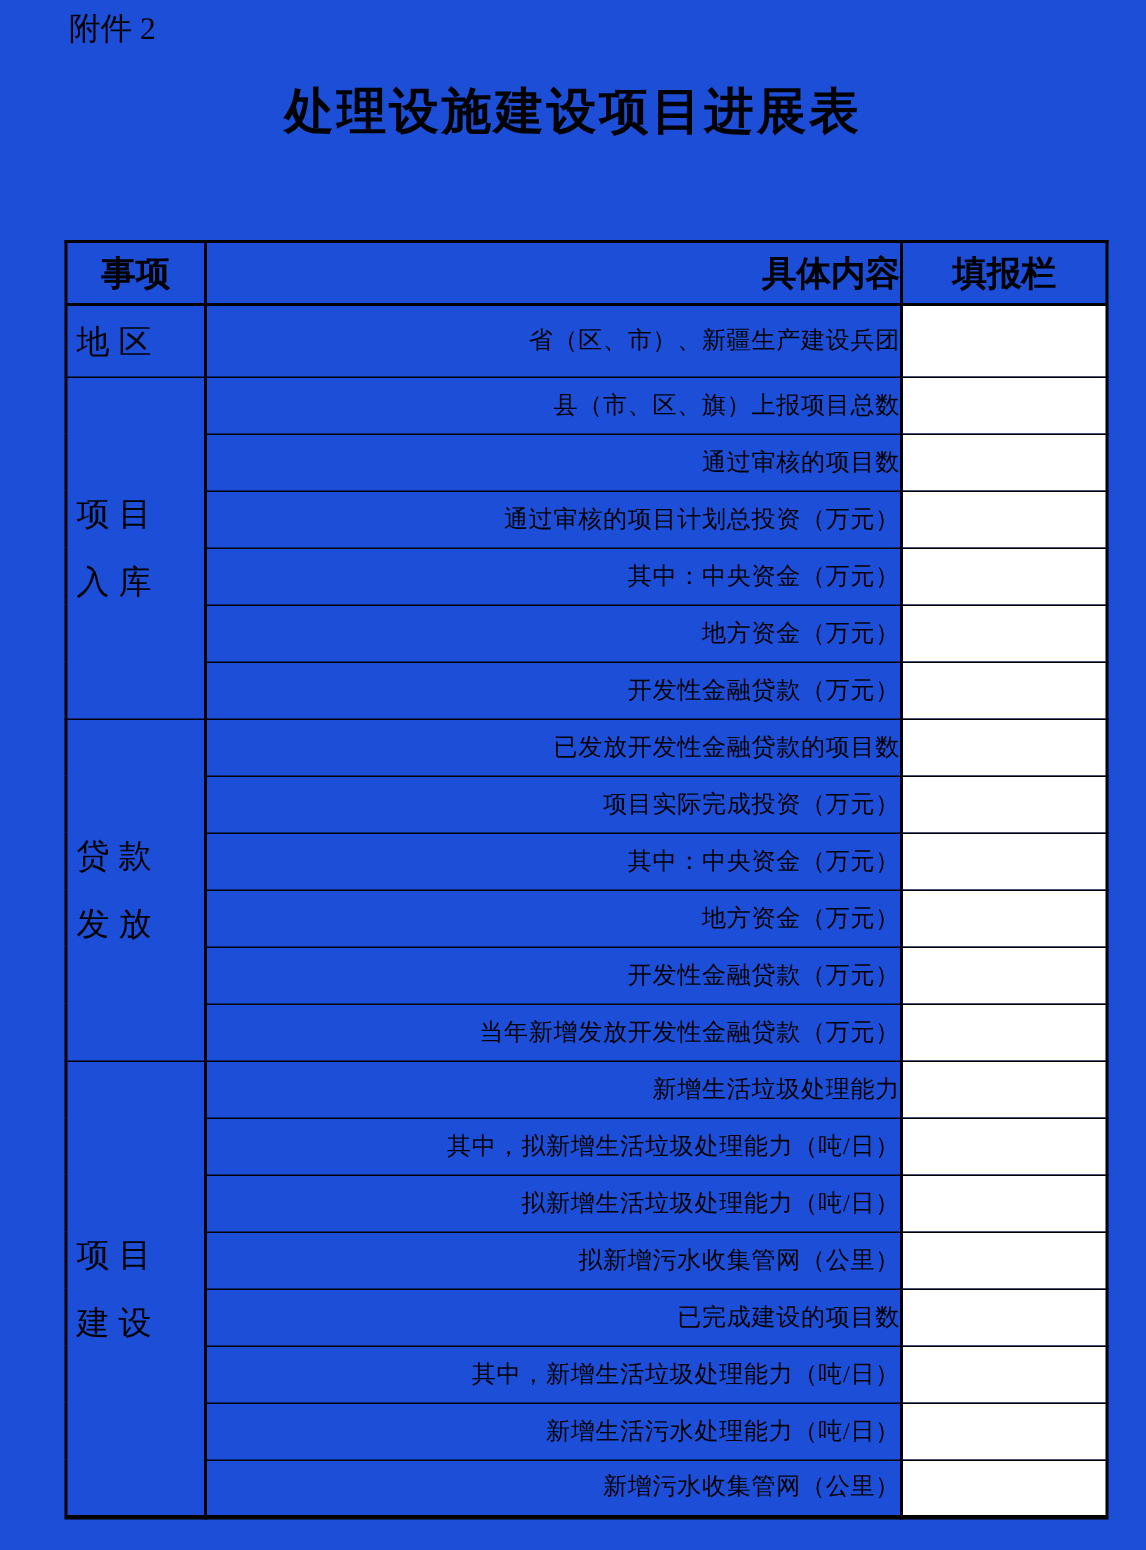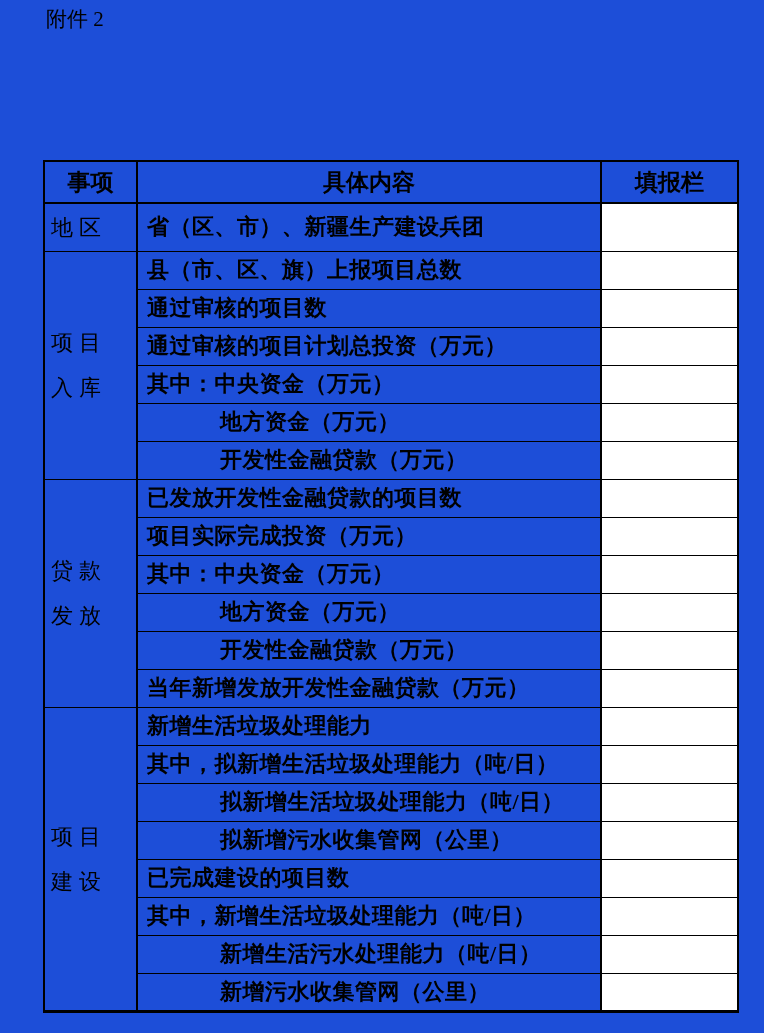--- a/index.html
+++ b/index.html
@@ -53,21 +53,21 @@
   col.c-item    { width: 93px;  }
   col.c-content { width: 464px; }
   col.c-fill    { width: 137px; }
   th, td {
     border: 1.5px solid #000;
     vertical-align: middle;
     overflow: hidden;
   }
   th { border-bottom-width: 2px; }
   td.label-cell, th.h-item { border-right-width: 2px; }
-  td.content-cell, th.h-content { border-right-width: 2px; }
+  td.content-cell, th.h-content { border-right-width: 2px; text-align: right; }
   tr.header-row { height: 42px; }
   tr.region-row { height: 48px; }
   tr.data-row   { height: 38px; }
   th {
     font-family: "Liberation Sans", sans-serif;
     font-weight: bold;
     font-size: 23px;
     text-align: center;
   }
   td.label-cell {
@@ -75,37 +75,38 @@
     font-size: 22px;
     font-weight: normal;
     line-height: 45px;
   }
   .label-line {
     display: block;
     letter-spacing: 6px;
     text-indent: 6px;
   }
   td.content-cell {
-    font-size: 22px;
-    font-weight: bold;
+    font-size: 16px;
+    font-weight: normal;
     padding-left: 9px;
     letter-spacing: 0.5px;
     white-space: nowrap;
   }
   td.content-cell.indent { padding-left: 82px; }
   td.fill-cell { background: #ffffff; }
 </style>
 </head>
 <body>
 
 <div class="doc-page">
 
   <div class="attachment-label">附件 2</div>
 
   <div class="doc-title">
+    <div>处理设施建设项目进展表</div>
   </div>
 
   <table class="progress-table">
     <colgroup>
       <col class="c-item">
         <col class="c-content">
         <col class="c-fill">
     </colgroup>
     <thead>
       <tr class="header-row">

